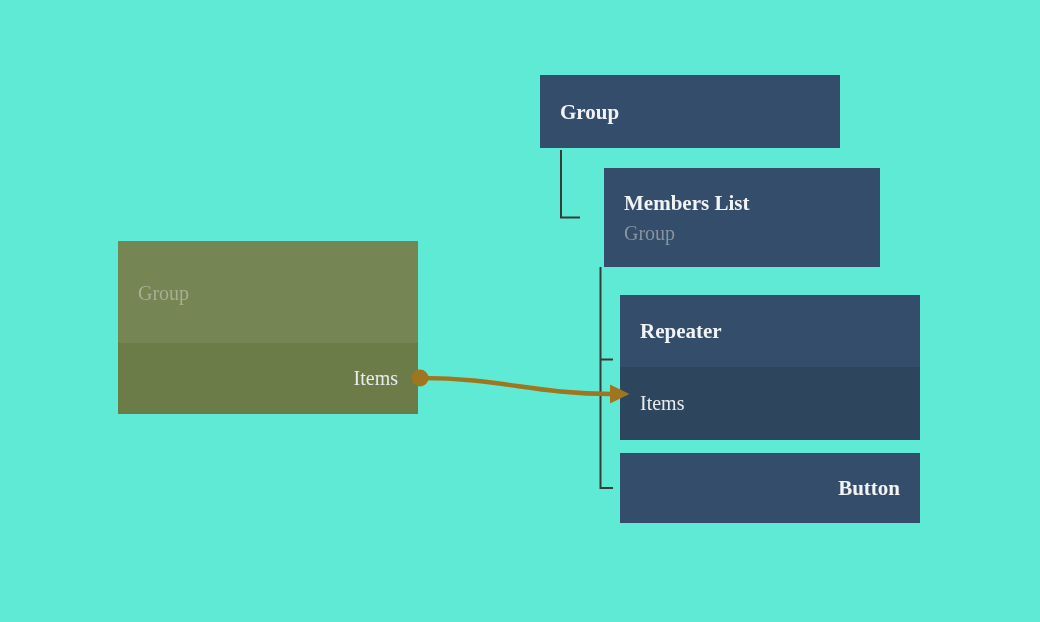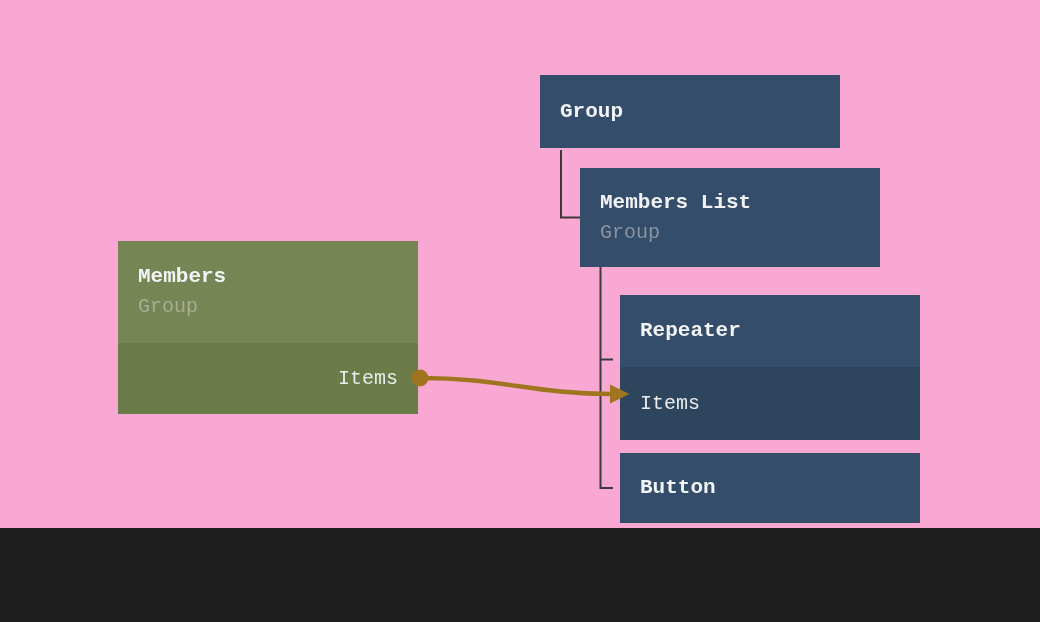--- a/index.html
+++ b/index.html
@@ -3,24 +3,24 @@
 <meta charset="utf-8">
 <style>
   html, body {
     margin: 0;
     padding: 0;
     background: #1f1f1f;
   }
   .canvas {
     position: relative;
     width: 1040px;
-    height: 528px;
-    background: #f9a8d4;
+    height: 622px;
+    background: #5eead4;
     overflow: hidden;
-    font-family: Liberation Mono, monospace;
+    font-family: Liberation Serif, serif;
   }
   .node {
     position: absolute;
     box-sizing: border-box;
   }
   .section {
     box-sizing: border-box;
     display: flex;
     flex-direction: column;
     justify-content: center;
@@ -66,44 +66,43 @@
 
 <div class="canvas" data-interactable="true">
 
   <div class="node node-blue" style="left:540px; top:75px; width:300px;" data-interactable="true">
     <div class="section hdr" style="height:73px;" data-interactable="true">
       <div class="title" data-interactable="false">Group</div>
     </div>
   </div>
 
   <div class="node node-blue" style="left:580px; top:168px; width:300px;" data-interactable="true">
-    <div class="section hdr" style="height:99px;" data-interactable="true">
+    <div class="section hdr" style="height:99px;margin-left:24px;" data-interactable="true">
       <div class="title" data-interactable="false">Members List</div>
       <div class="subtitle" data-interactable="false">Group</div>
     </div>
   </div>
 
   <div class="node node-blue" style="left:620px; top:287px; width:300px;margin-top:8px;" data-interactable="true">
     <div class="section hdr" style="height:72px;" data-interactable="true">
       <div class="title" data-interactable="false">Repeater</div>
     </div>
     <div class="section port-row" style="height:73px;" data-interactable="true">
       <div class="port-label" data-interactable="false">Items</div>
     </div>
   </div>
 
   <div class="node node-blue" style="left:620px; top:453px; width:300px;" data-interactable="true">
-    <div class="section hdr" style="height:70px;" data-interactable="true">
+    <div class="section hdr" style="height:70px;text-align:right;" data-interactable="true">
       <div class="title" data-interactable="false">Button</div>
     </div>
   </div>
 
   <div class="node node-green" style="left:118px; top:241px; width:300px;" data-interactable="true">
     <div class="section hdr" style="height:102px;" data-interactable="true">
-      <div class="title" data-interactable="false">Members</div>
       <div class="subtitle" data-interactable="false">Group</div>
     </div>
     <div class="section port-row align-right" style="height:71px;" data-interactable="true">
       <div class="port-label" data-interactable="false">Items</div>
     </div>
   </div>
 
   <svg class="overlay" width="1040" height="622" viewBox="0 0 1040 622" data-interactable="false">
     <g stroke="#3a3a3a" stroke-width="2" fill="none" data-interactable="false">
       <path d="M 561 150 L 561 217.5 L 580 217.5" data-interactable="false"></path>

